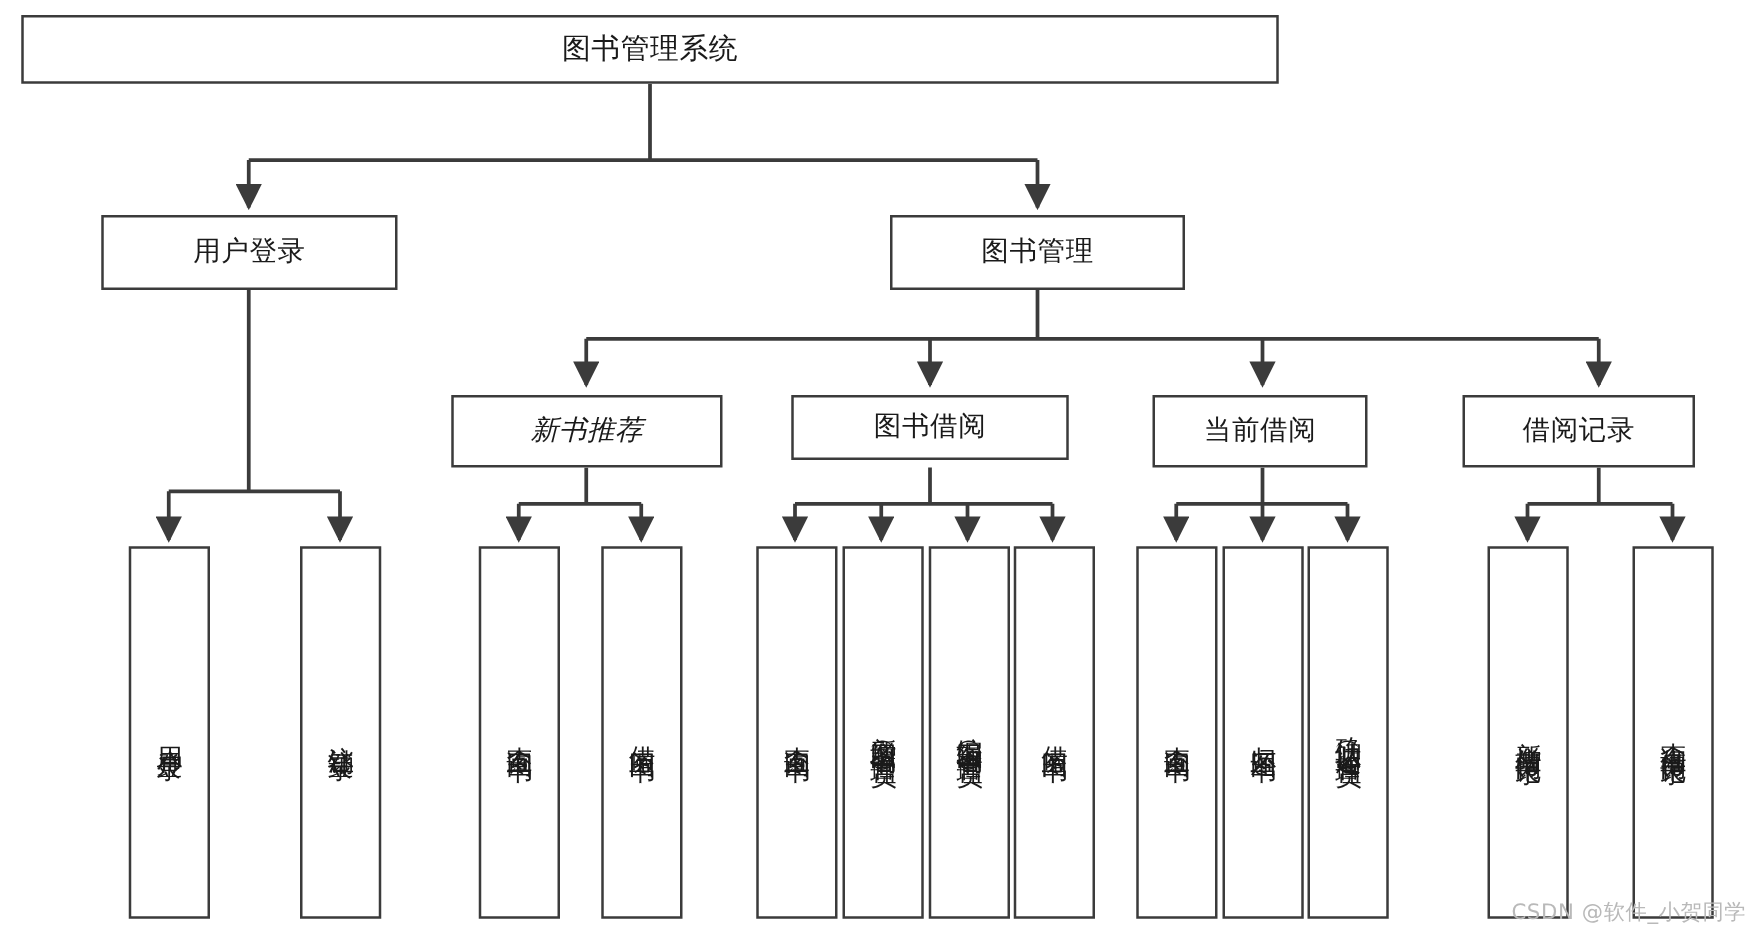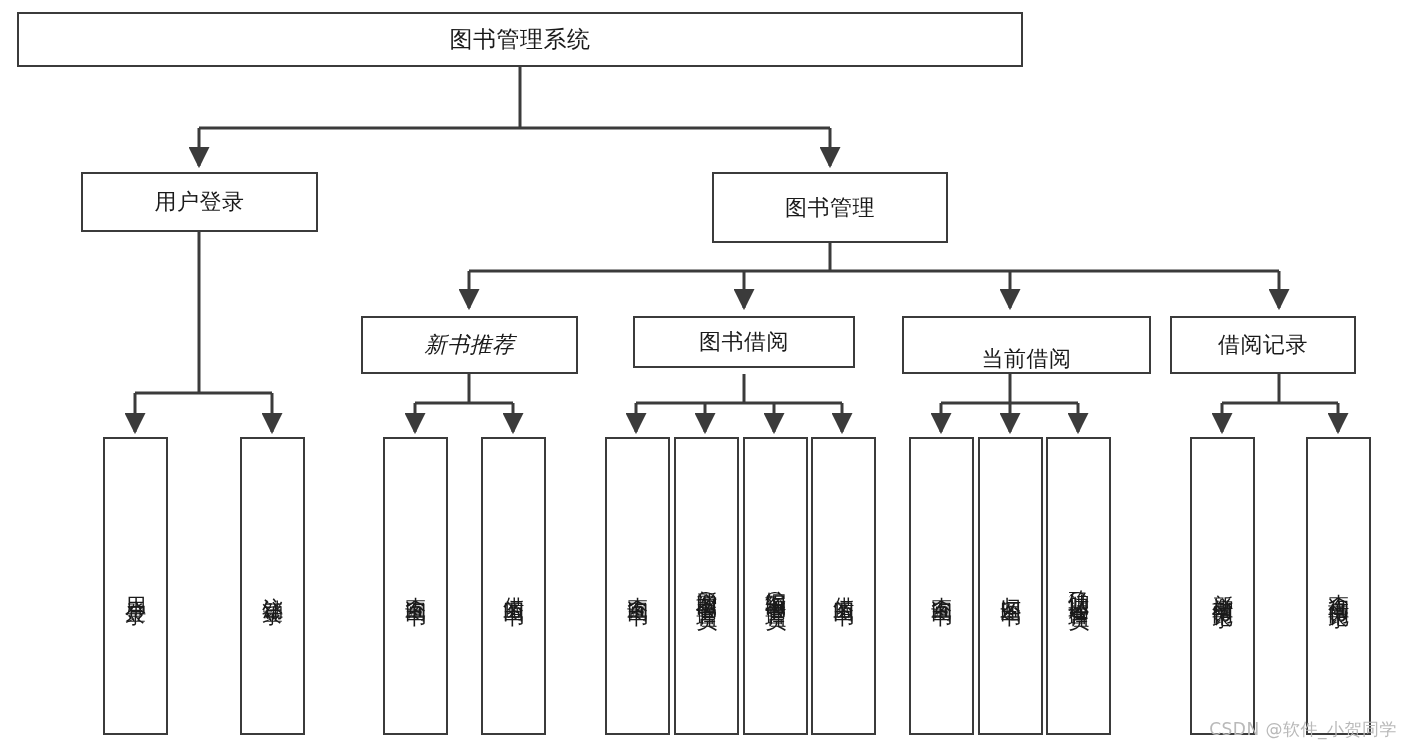--- a/index.html
+++ b/index.html
@@ -131,31 +131,31 @@
     </g>
   </svg>
 
   <div class="node horiz root" style="left:17px; top:12px; width:1006px; height:55px;">
     <span class="node-label">图书管理系统</span>
   </div>
 
   <div class="node horiz" style="left:81px; top:172px; width:237px; height:60px;">
     <span class="node-label">用户登录</span>
   </div>
-  <div class="node horiz" style="left:712px; top:172px; width:236px; height:71px;">
+  <div class="node horiz" style="left:712px; top:172px; width:236px; height:60px;">
     <span class="node-label">图书管理</span>
   </div>
 
   <div class="node horiz" style="left:361px; top:316px; width:217px; height:58px;font-style:italic;">
     <span class="node-label">新书推荐</span>
   </div>
   <div class="node horiz" style="left:633px; top:316px; width:222px; height:52px;">
     <span class="node-label">图书借阅</span>
   </div>
-  <div class="node horiz" style="left:902px; top:316px; width:249px; height:58px;align-items:flex-end;">
+  <div class="node horiz" style="left:922px; top:316px; width:172px; height:58px;">
     <span class="node-label">当前借阅</span>
   </div>
   <div class="node horiz" style="left:1170px; top:316px; width:186px; height:58px;">
     <span class="node-label">借阅记录</span>
   </div>
 
   <div class="node vert" style="left:103px; top:437px; width:65px; height:298px;">
     <span class="node-label">用户登录</span>
   </div>
   <div class="node vert" style="left:240px; top:437px; width:65px; height:298px;">

